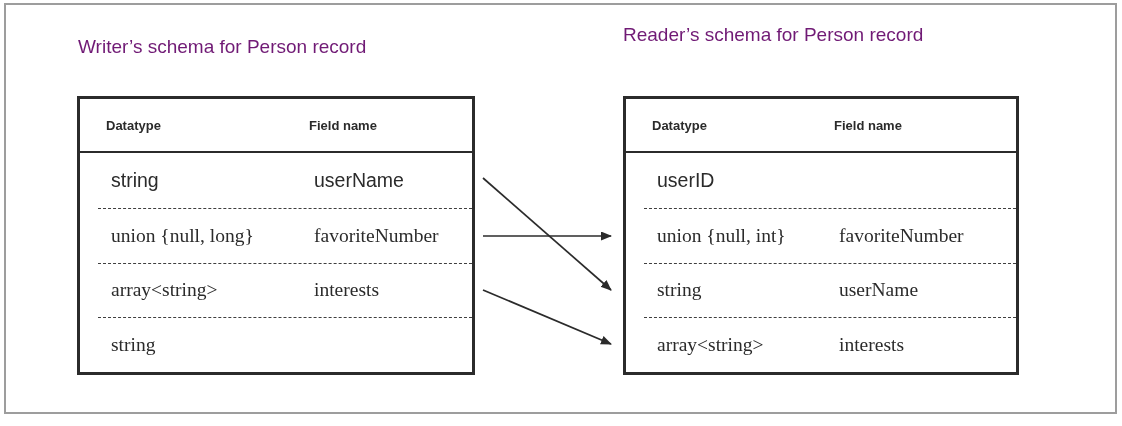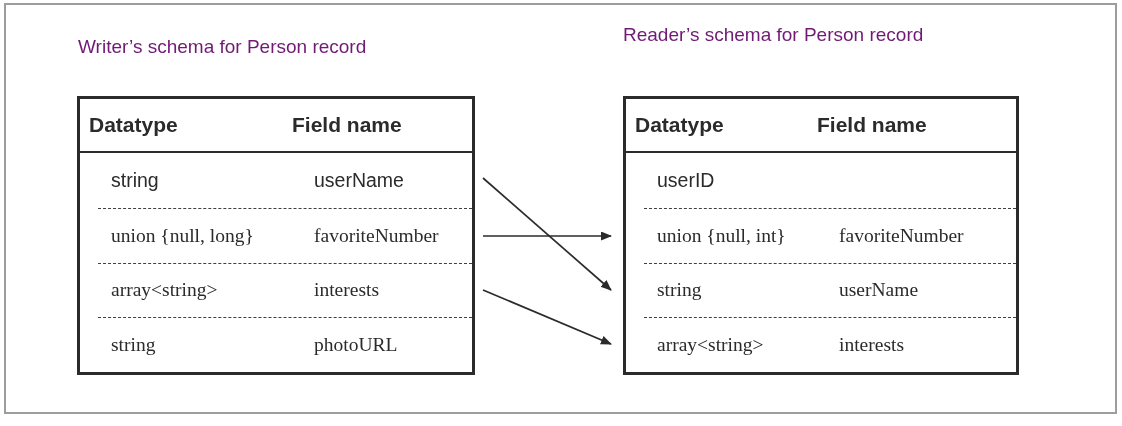--- a/index.html
+++ b/index.html
@@ -49,22 +49,22 @@
   .schema-table.writer { left: 77px;  width: 398px; }
   .schema-table.reader { left: 623px; width: 396px; }
 
   .thead {
     height: 52px;
     flex: 0 0 52px;
     border-bottom: 2px solid #2b2b2b;
     display: grid;
     align-items: center;
     font-weight: bold;
-    font-size: 21px;
-    padding-left: 9px;
+    font-size: 13px;
+    padding-left: 26px;
   }
   .schema-table.writer .thead, .schema-table.writer .trow { grid-template-columns: 203px 1fr; }
   .schema-table.reader .thead, .schema-table.reader .trow { grid-template-columns: 182px 1fr; }
 
   .trow {
     flex: 1 1 auto;
     display: grid;
     align-items: center;
     font-size: 19.5px;
     padding-left: 13px;
@@ -109,21 +109,20 @@
     <div class="trow">
       <span class="cell">union {null, long}</span>
       <span class="cell">favoriteNumber</span>
     </div>
     <div class="trow">
       <span class="cell">array&lt;string&gt;</span>
       <span class="cell">interests</span>
     </div>
     <div class="trow">
       <span class="cell">string</span>
-      <span class="cell">photoURL</span>
     </div>
   </div>
 
   <div class="schema-table reader">
     <div class="thead">
       <span class="cell">Datatype</span>
       <span class="cell">Field name</span>
     </div>
     <div class="trow">
       <span class="cell">userID</span>

